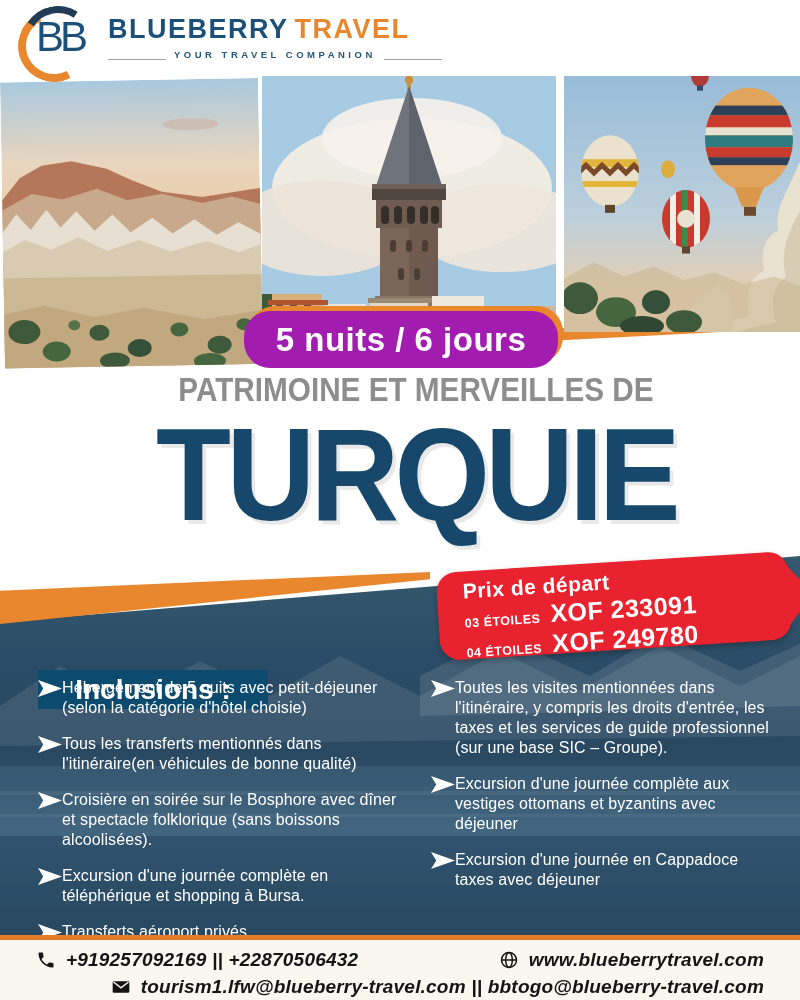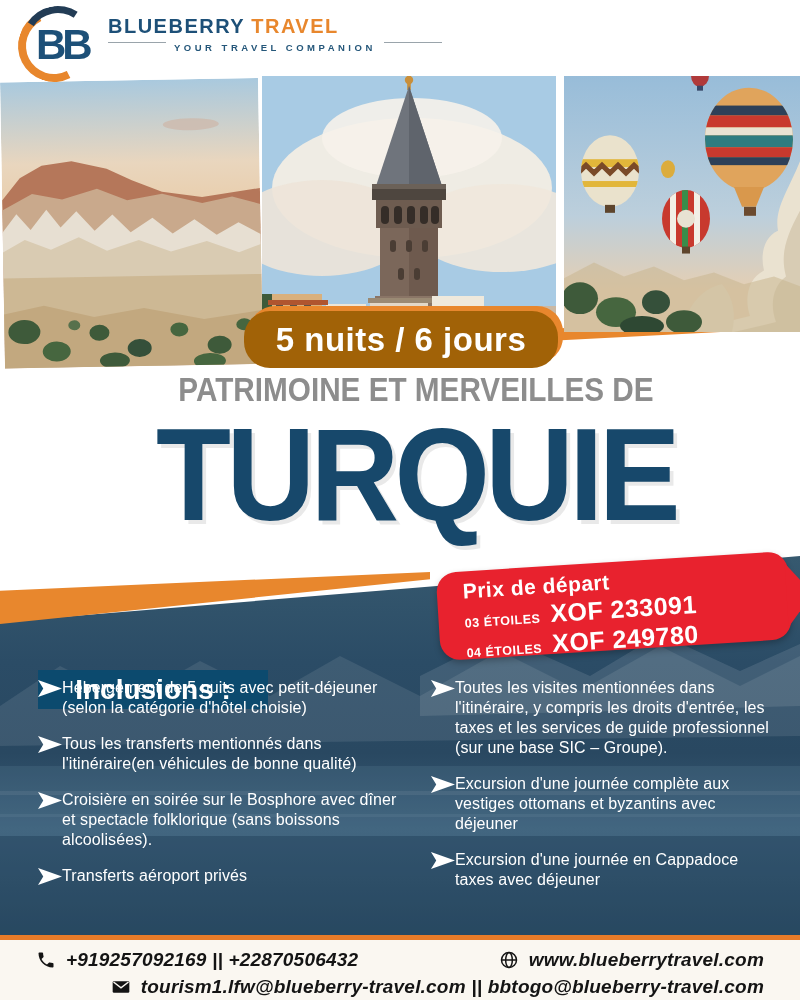--- a/index.html
+++ b/index.html
@@ -7,43 +7,43 @@
           font-family:"Liberation Sans",sans-serif;}
 
   
   .header{position:absolute;left:0;top:0;width:800px;height:76px;background:#ffffff;z-index:6;}
   .logo{position:absolute;left:16px;top:6px;width:80px;height:66px;}
   .logo-arc-orange{position:absolute;left:2px;top:4px;width:56px;height:56px;border-radius:50%;
       border:8px solid transparent;border-left-color:#E8872D;border-bottom-color:#E8872D;
       transform:rotate(18deg);}
   .logo-arc-dark{position:absolute;left:6px;top:0px;width:58px;height:58px;border-radius:50%;
       border:7px solid transparent;border-top-color:#223C55;transform:rotate(-12deg);}
-  .logo-bb{position:absolute;left:20px;top:10px;font-size:42px;font-weight:700;color:#1D5078;
-      letter-spacing:-4px;line-height:1;margin-top:8px;}
+  .logo-bb{position:absolute;left:20px;top:10px;font-size:42px;font-weight:400;color:#1D5078;
+      letter-spacing:-4px;line-height:1;}
   .brand-text{position:absolute;left:108px;top:16px;}
-  .brand-name{font-size:20px;font-weight:800;letter-spacing:1.5px;line-height:1;}
+  .brand-name{font-size:27px;font-weight:800;letter-spacing:1.5px;line-height:1;}
   .brand-blue{color:#1D5078;}
   .brand-orange{color:#E8872D;margin-left:6px;}
-  .tagline-row{display:flex;align-items:flex-start;margin-top:6px;}
+  .tagline-row{display:flex;align-items:flex-end;margin-top:6px;}
   .tag-rule{display:inline-block;width:58px;height:1px;background:#9aa4ab;}
   .tagline{font-size:9.5px;font-weight:700;letter-spacing:3.5px;color:#25577A;margin:0 8px;}
 
   
   .photo{position:absolute;overflow:hidden;z-index:2;}
   .photo svg{display:block;width:100%;height:100%;}
   .photo-left{left:0;top:78px;width:258px;height:286px;transform:rotate(-1deg);transform-origin:top right;}
   .photo-mid{left:262px;top:58px;width:294px;height:288px;}
   .photo-right{left:564px;top:42px;width:236px;height:290px;border-top-left-radius:30px;}
   .photo-right-accent{position:absolute;left:556px;top:322px;width:252px;height:12px;
       background:#E8872D;transform:rotate(-3deg);z-index:1;}
 
   
   .duration-wrap{position:absolute;left:244px;top:311px;width:314px;height:57px;z-index:4;}
   .duration-back{position:absolute;inset:0;transform:translate(5px,-5px);background:#E8872D;border-radius:26px;}
-  .duration-front{position:absolute;inset:0;background:#a16207;border-radius:26px;
+  .duration-front{position:absolute;inset:0;background:#a21caf;border-radius:26px;
       display:flex;align-items:center;justify-content:center;color:#fff;
       font-size:33px;font-weight:800;letter-spacing:0.5px;}
 
   
   .title-block{position:absolute;left:16px;top:372px;width:800px;text-align:center;z-index:3;}
   .subtitle{font-size:33px;font-weight:800;color:#8D8D8D;letter-spacing:0px;
       transform:scaleX(0.9);transform-origin:center;line-height:1.1;}
   .main-title{font-size:132px;font-weight:800;color:#17486B;letter-spacing:-5px;line-height:0.98;
       transform:scaleX(0.93);transform-origin:center;margin-top:2px;
       text-shadow:4px 4px 0 rgba(40,40,40,0.10);}
@@ -324,20 +324,24 @@
       <div class="bullet">
         <span class="bullet-icon"></span>
         <span class="bullet-text">Tous les transferts mentionnés dans l'itinéraire(en véhicules de bonne qualité)</span>
       </div>
       <div class="bullet">
         <span class="bullet-icon"></span>
         <span class="bullet-text">Croisière en soirée sur le Bosphore avec dîner et spectacle folklorique (sans boissons alcoolisées).</span>
       </div>
       <div class="bullet">
         <span class="bullet-icon"></span>
+        <span class="bullet-text">Excursion d'une journée complète en téléphérique et shopping à Bursa.</span>
+      </div>
+      <div class="bullet">
+        <span class="bullet-icon"></span>
         <span class="bullet-text">Transferts aéroport privés</span>
       </div>
     </div>
     <div class="col-right">
       <div class="bullet">
         <span class="bullet-icon"></span>
         <span class="bullet-text">Toutes les visites mentionnées dans l'itinéraire, y compris les droits d'entrée, les taxes et les services de guide professionnel (sur une base SIC – Groupe).</span>
       </div>
       <div class="bullet">
         <span class="bullet-icon"></span>

